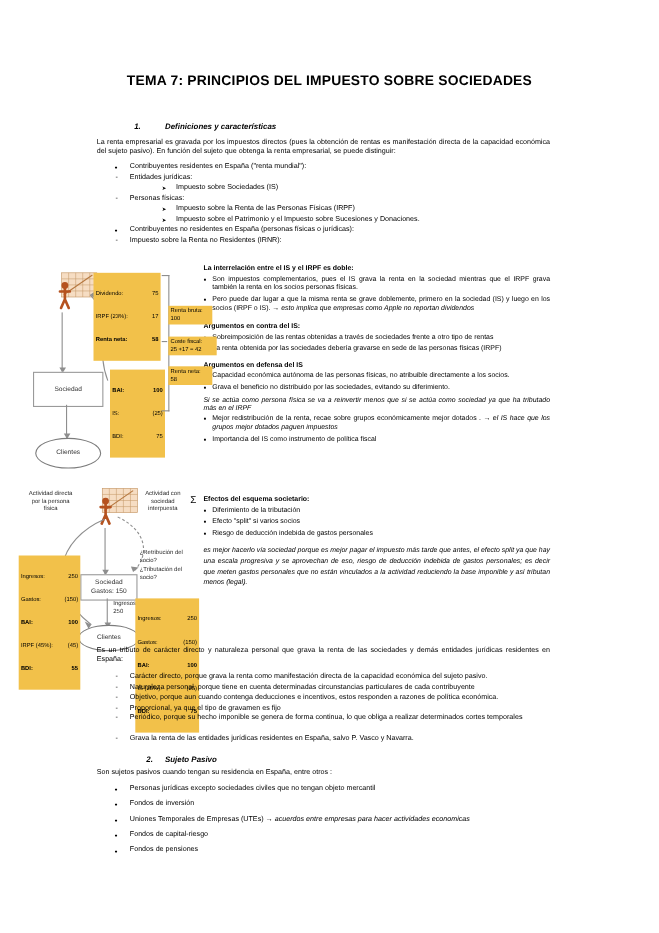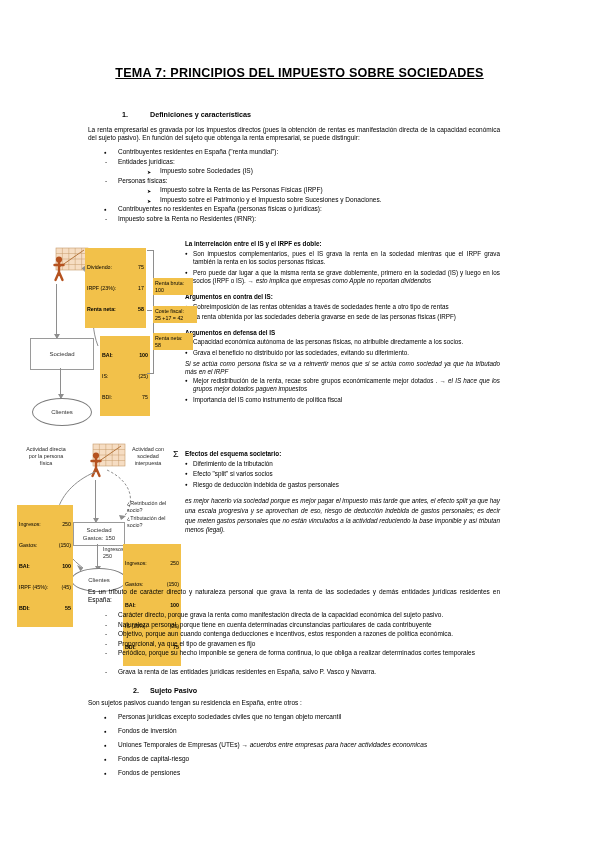--- a/index.html
+++ b/index.html
@@ -7,24 +7,24 @@
     width:599px;height:848px;position:relative;overflow:hidden;
     font-family:"Liberation Sans","DejaVu Sans",sans-serif;
     color:#000;
     -webkit-font-smoothing:antialiased;
   }
   .page{position:absolute;left:0;top:0;width:599px;height:848px;}
 
   
   .title{
     position:absolute;left:0;top:66px;width:599px;text-align:center;
-    font-size:12.6px;font-weight:bold;letter-spacing:.2px;text-decoration:underline;
+    font-size:12.6px;font-weight:bold;letter-spacing:.2px;
   }
   .sec-num{
-    position:absolute;font-size:7.2px;font-weight:bold;
+    position:absolute;font-size:7.2px;font-weight:bold;font-style:italic;
   }
   .sec-num .n{display:inline-block;width:28px;}
   .para{
     position:absolute;font-size:6.5px;line-height:8.4px;text-align:justify;
   }
   .lvl1,.lvl2,.lvl3{position:absolute;font-size:6.5px;line-height:8.6px;}
   .bullet-dot::before{content:"\25CF";font-size:4.6px;position:absolute;left:-14px;top:1px;}
   .dash::before{content:"-";position:absolute;left:-13px;top:0px;font-size:6.5px;}
   .arrowhead::before{content:"\27A4";font-size:5px;position:absolute;left:-13px;top:1px;}
 

